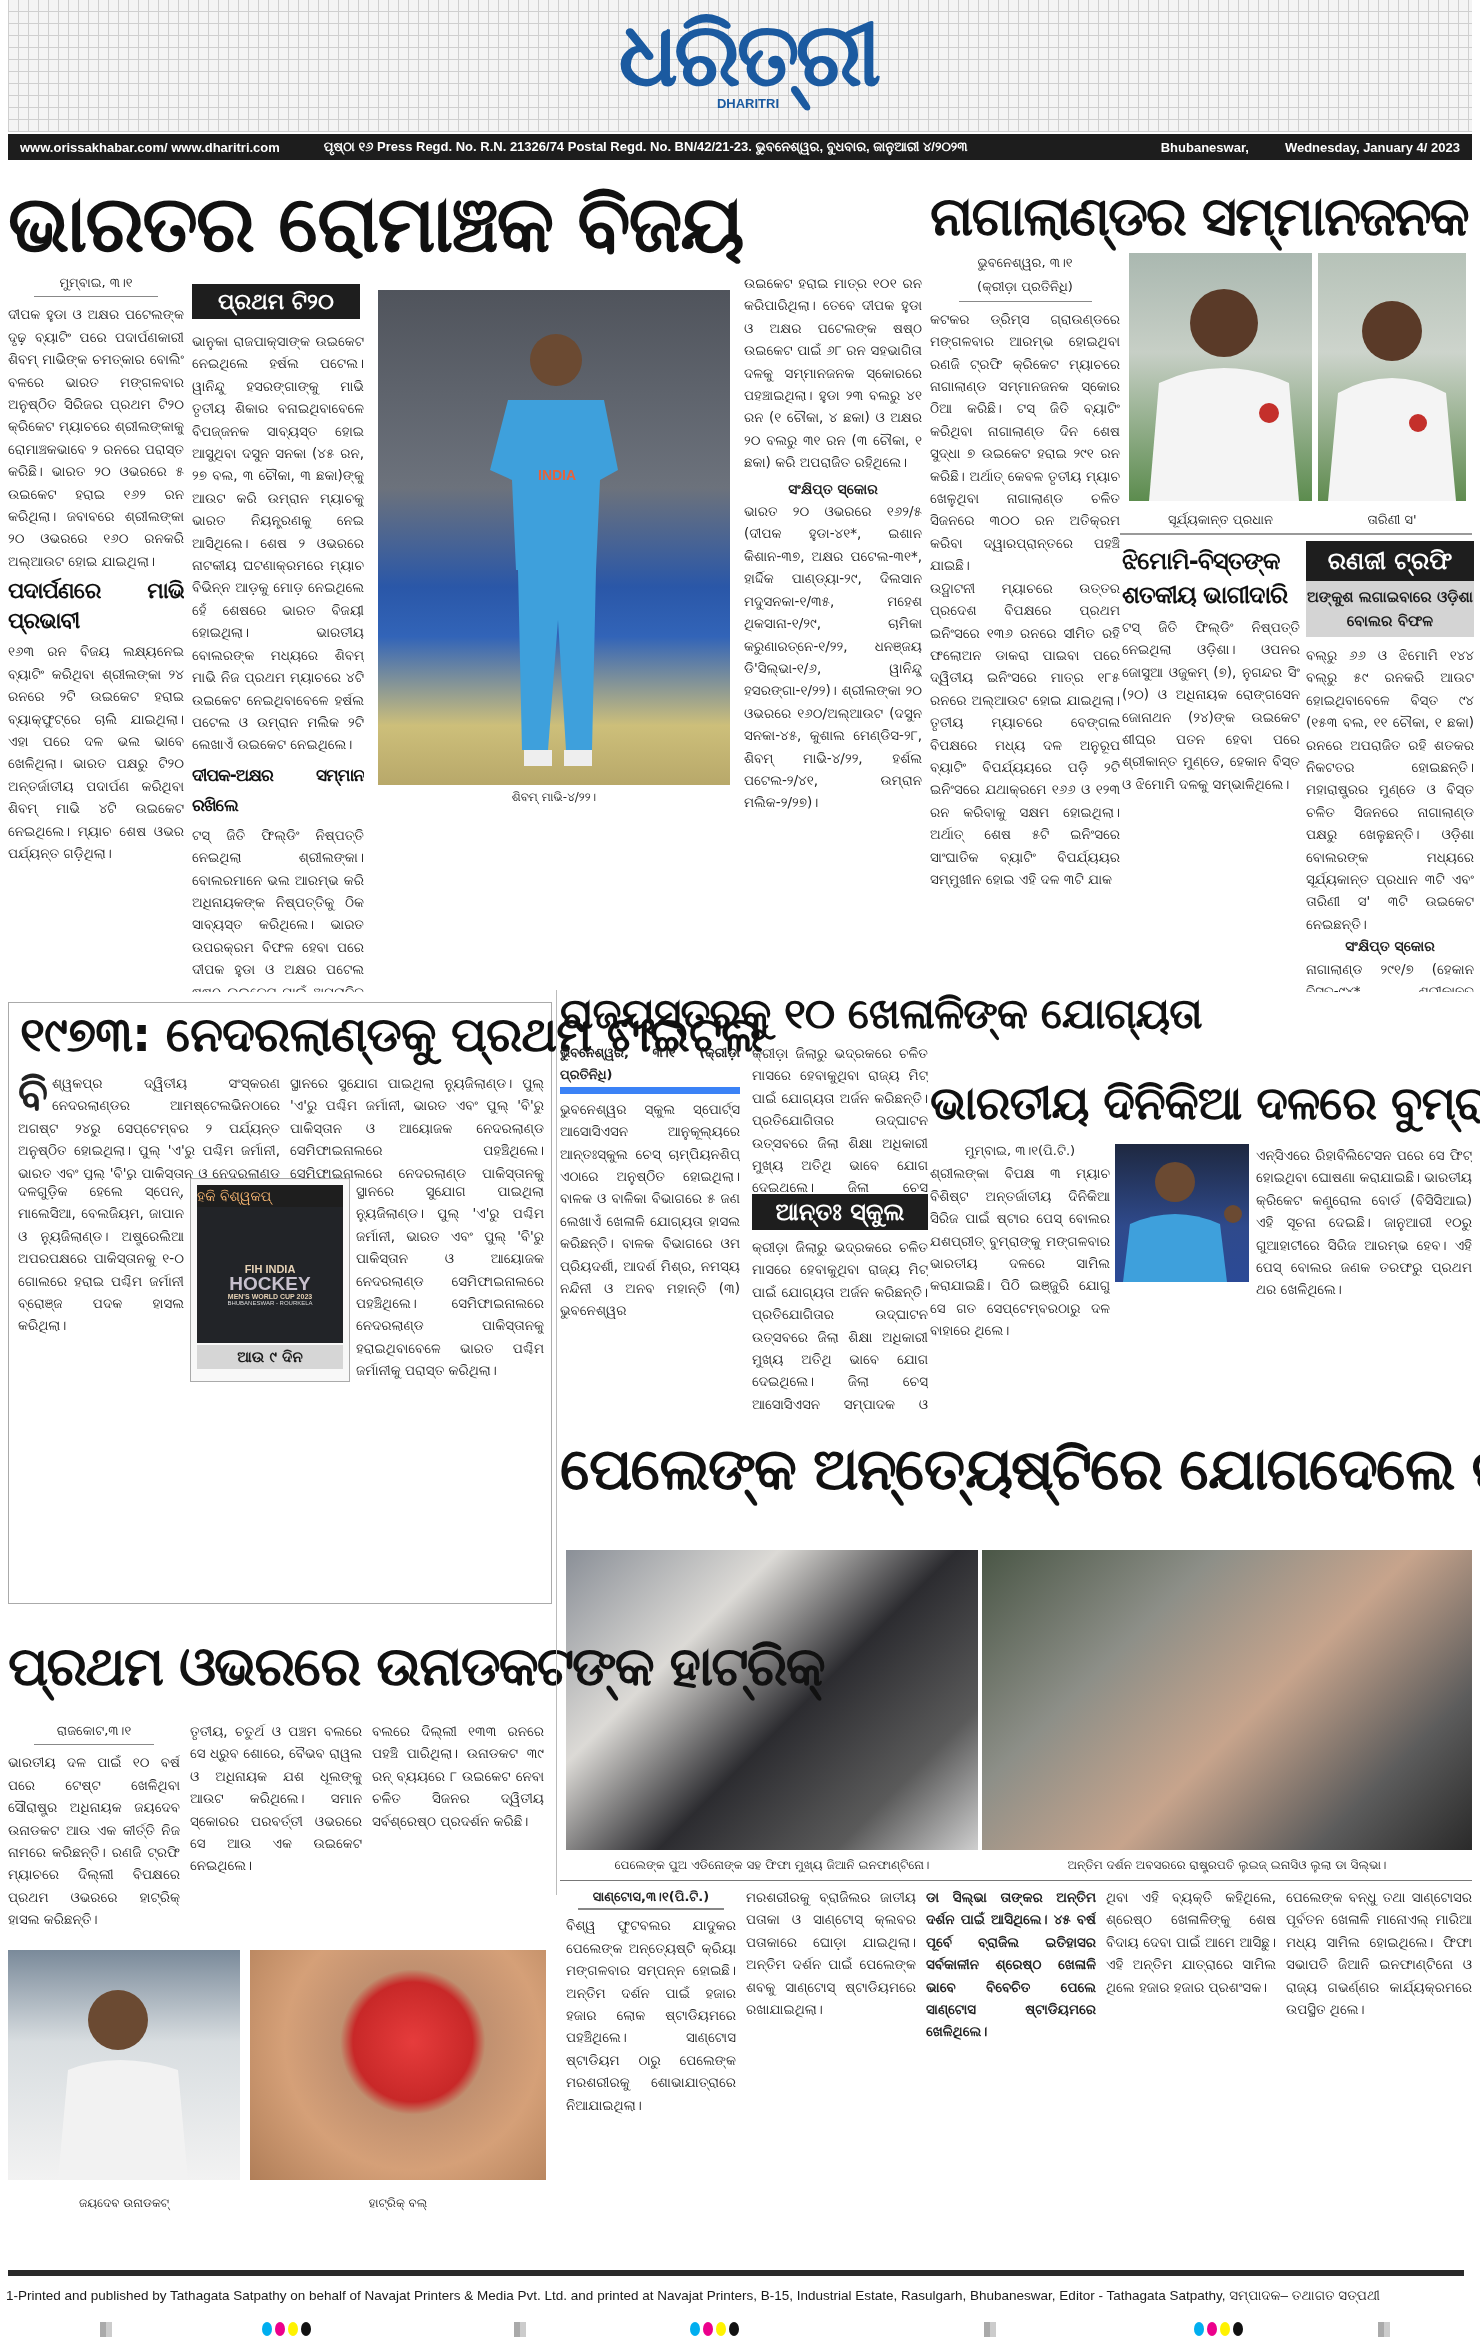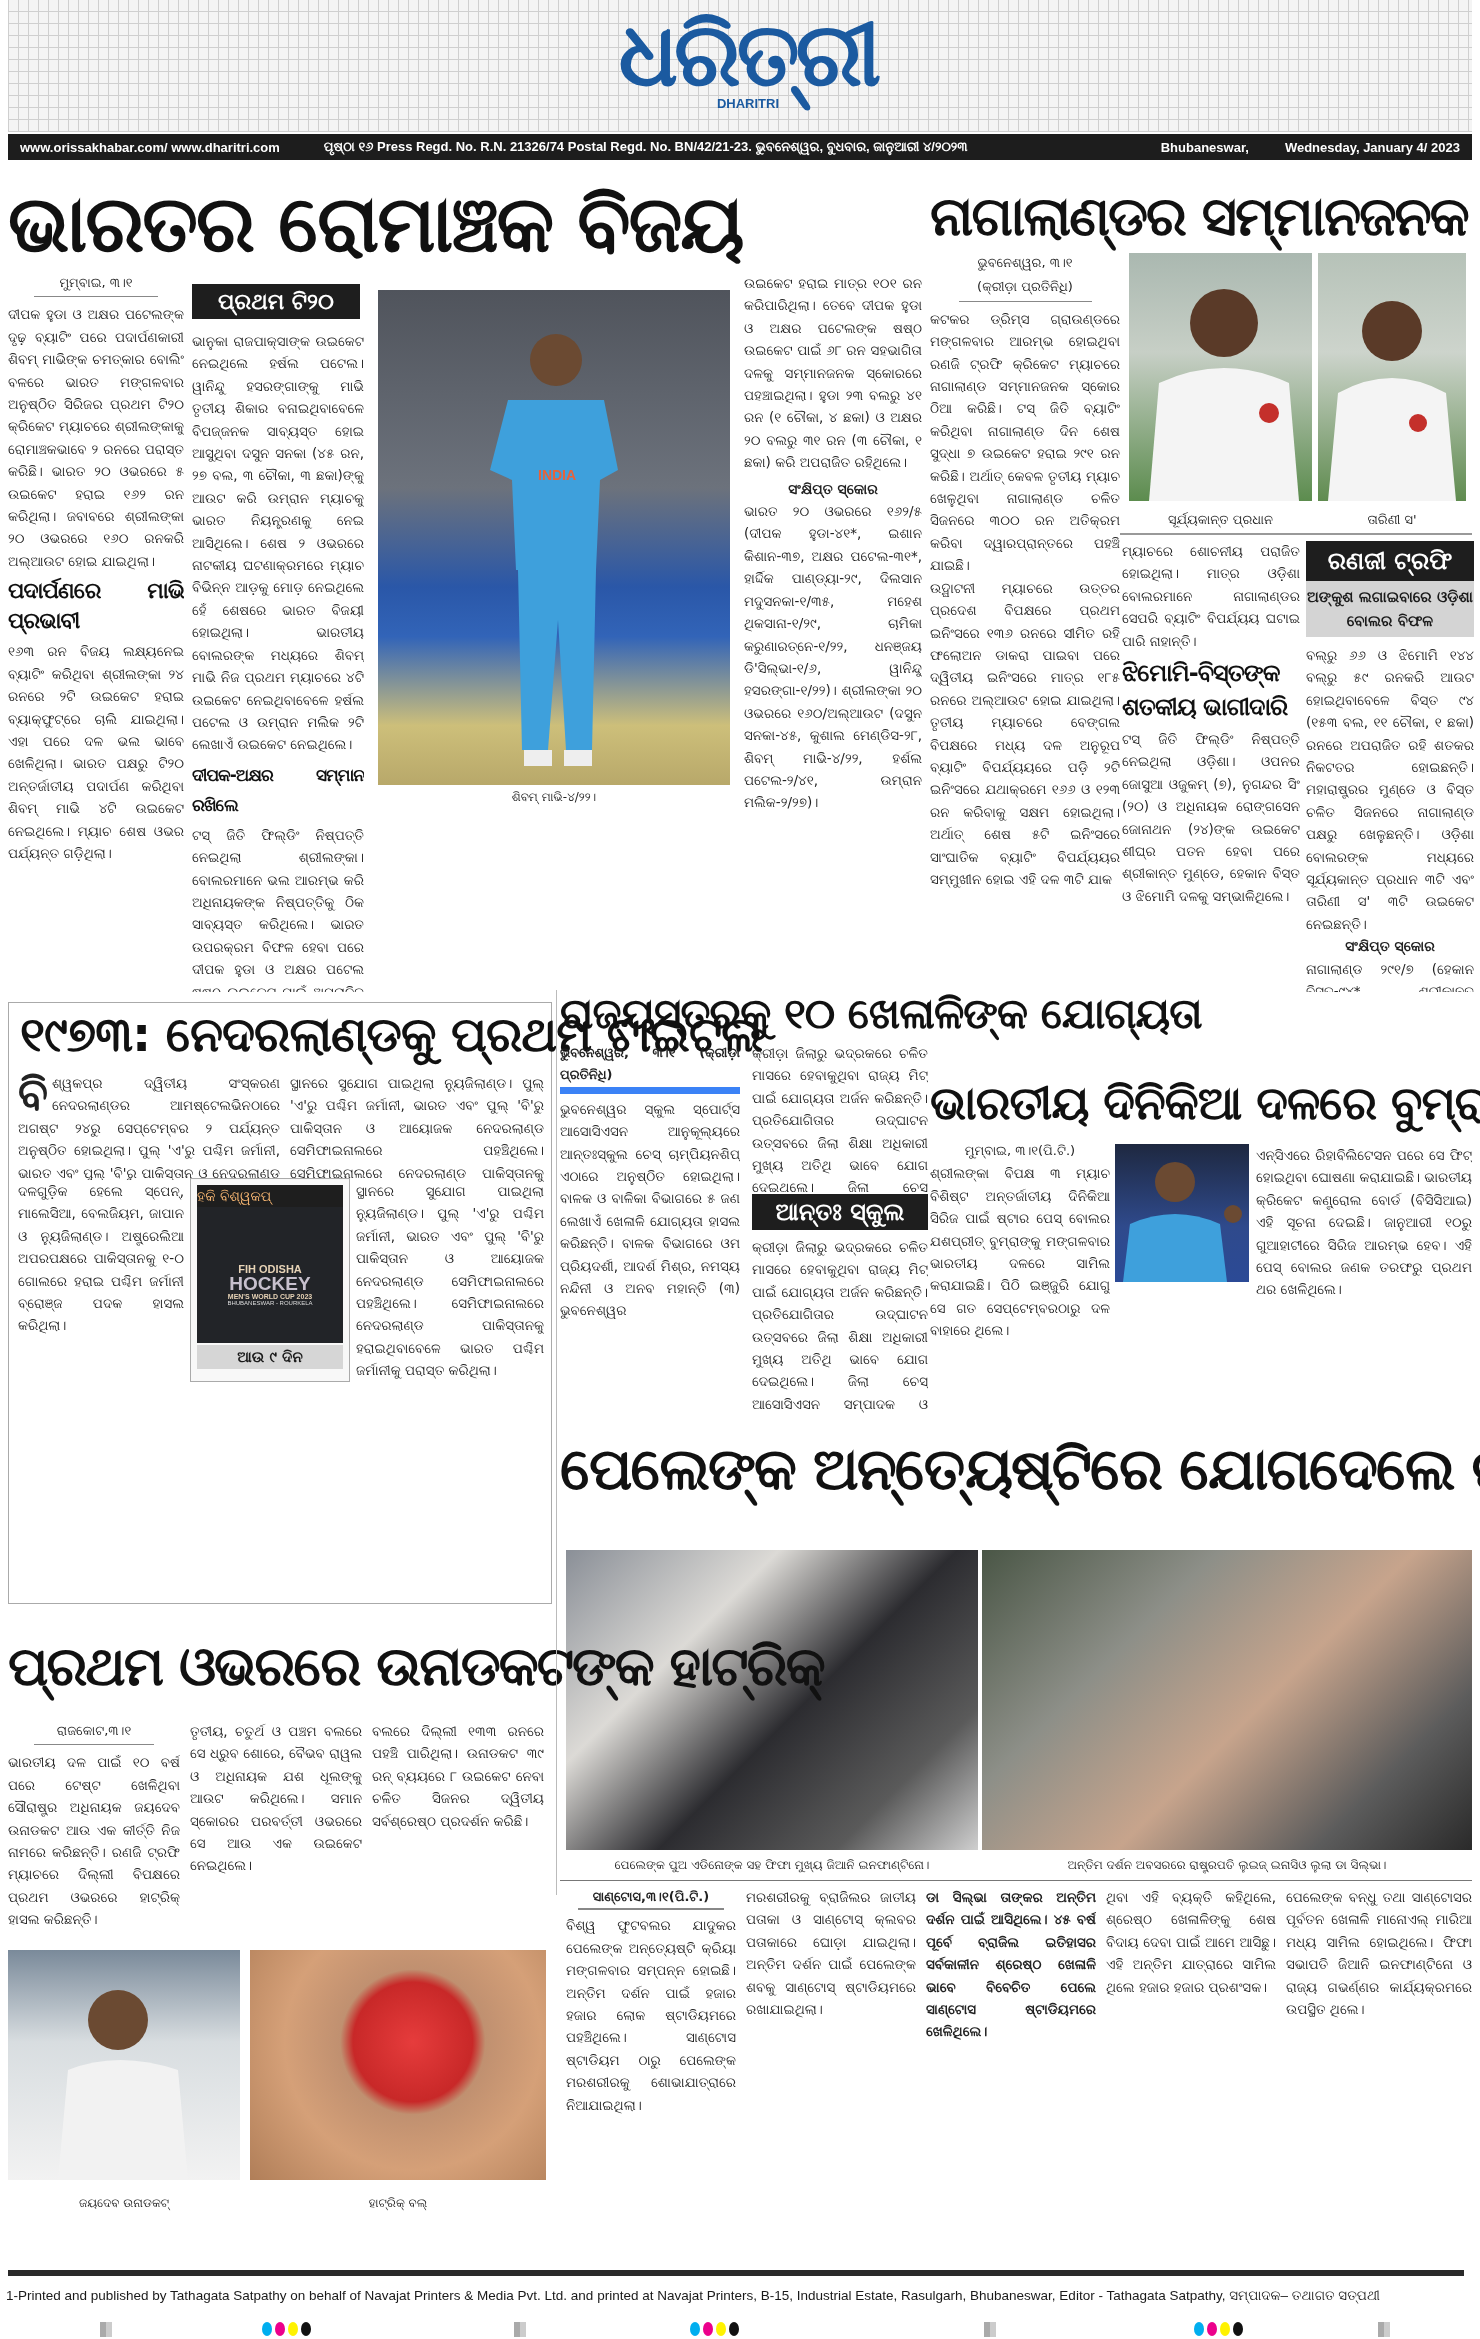--- a/index.html
+++ b/index.html
@@ -145,21 +145,20 @@
     <circle cx="74" cy="78" r="30" fill="#5a3a28"></circle>
     <path d="M20 140 Q74 110 128 140 L138 248 L10 248 Z" fill="#f4f4f4"></path>
     <circle cx="100" cy="170" r="9" fill="#c4302b"></circle>
   </svg>
 </div>
 <div class="caption" style="left:1129px; top:512px; width:183px; font-size:13px;">ସୂର୍ଯ୍ୟକାନ୍ତ ପ୍ରଧାନ</div>
 <div class="caption" style="left:1318px; top:512px; width:148px; font-size:13px;">ତାରିଣୀ ସ'</div>
 <div class="rule" style="left:1120px; top:533px; width:352px; height:2px; background:#999;"></div>
 
 <div class="col" style="left:1122px; top:540px; width:178px; height:452px;">
-  <p>ମ୍ୟାଚରେ ଶୋଚନୀୟ ପରାଜିତ ହୋଇଥିଲା। ମାତ୍ର ଓଡ଼ିଶା ବୋଲରମାନେ ନାଗାଲାଣ୍ଡର ସେପରି ବ୍ୟାଟିଂ ବିପର୍ଯ୍ୟୟ ଘଟାଇ ପାରି ନାହାନ୍ତି।</p>
   <div class="subhead" style="font-size:24px; line-height:34px">ଝିମୋମି-ବିସ୍ତଙ୍କ ଶତକୀୟ ଭାଗୀଦାରି</div>
   <p>ଟସ୍ ଜିତି ଫିଲ୍ଡିଂ ନିଷ୍ପତ୍ତି ନେଇଥିଲା ଓଡ଼ିଶା। ଓପନର ଜୋସୁଆ ଓଜୁକମ୍ (୭), ନୁଗନ୍ଦର ସିଂ (୨୦) ଓ ଅଧିନାୟକ ରୋଙ୍ଗସେନ ଜୋନାଥନ (୨୪)ଙ୍କ ଉଇକେଟ ଶୀଘ୍ର ପତନ ହେବା ପରେ ଶ୍ରୀକାନ୍ତ ମୁଣ୍ଡେ, ହେକାନ ବିସ୍ତ ଓ ଝିମୋମି ଦଳକୁ ସମ୍ଭାଳିଥିଲେ।</p>
 </div>
 
 <div class="tag-black tag-ranji">ରଣଜୀ ଟ୍ରଫି</div>
 <div class="ranji-sub">ଅଙ୍କୁଶ ଲଗାଇବାରେ ଓଡ଼ିଶା ବୋଲର ବିଫଳ</div>
 <div class="col" style="left:1306px; top:644px; width:168px; height:348px;">
   <p>ବଲ୍‌ରୁ ୬୬ ଓ ଝିମୋମି ୧୪୪ ବଲ୍‌ରୁ ୫୯ ରନକରି ଆଉଟ ହୋଇଥିବାବେଳେ ବିସ୍ତ ୯୪ (୧୫୩ ବଲ, ୧୧ ଚୌକା, ୧ ଛକା) ରନରେ ଅପରାଜିତ ରହି ଶତକର ନିକଟତର ହୋଇଛନ୍ତି। ମହାରାଷ୍ଟ୍ରର ମୁଣ୍ଡେ ଓ ବିସ୍ତ ଚଳିତ ସିଜନରେ ନାଗାଲାଣ୍ଡ ପକ୍ଷରୁ ଖେଳୁଛନ୍ତି। ଓଡ଼ିଶା ବୋଲରଙ୍କ ମଧ୍ୟରେ ସୂର୍ଯ୍ୟକାନ୍ତ ପ୍ରଧାନ ୩ଟି ଏବଂ ତାରିଣୀ ସ' ୩ଟି ଉଇକେଟ ନେଇଛନ୍ତି।</p>
   <div style="text-align:center; font-weight:bold; font-size:14px;">ସଂକ୍ଷିପ୍ତ ସ୍କୋର</div>
   <p>ନାଗାଲାଣ୍ଡ ୨୯୧/୭ (ହେକାନ ବିସ୍ତ-୯୪*, ଶ୍ରୀକାନ୍ତ ମୁଣ୍ଡେ-୬୬, ହୋକାଇତୋ ଝିମୋମି-୫୯, ସୂର୍ଯ୍ୟକାନ୍ତ ପ୍ରଧାନ-୩/୬୯, ତାରିଣୀ ସ'-୩/୪୪)।</p>
@@ -177,21 +176,21 @@
 <div class="col" style="left:290px; top:1072px; width:254px; height:110px;">
   <p>ସ୍ଥାନରେ ସୁଯୋଗ ପାଇଥିଲା ନ୍ୟୁଜିଲାଣ୍ଡ। ପୁଲ୍ 'ଏ'ରୁ ପଶ୍ଚିମ ଜର୍ମାନୀ, ଭାରତ ଏବଂ ପୁଲ୍ 'ବି'ରୁ ପାକିସ୍ତାନ ଓ ଆୟୋଜକ ନେଦରଲାଣ୍ଡ ସେମିଫାଇନାଲରେ ପହଞ୍ଚିଥିଲେ। ସେମିଫାଇନାଲରେ ନେଦରଲାଣ୍ଡ ପାକିସ୍ତାନକୁ ହରାଇଥିବାବେଳେ ଭାରତ ପଶ୍ଚିମ ଜର୍ମାନୀକୁ ପରାସ୍ତ କରିଥିଲା।</p>
 </div>
 <div class="col" style="left:356px; top:1180px; width:188px; height:410px;">
   <p>ସ୍ଥାନରେ ସୁଯୋଗ ପାଇଥିଲା ନ୍ୟୁଜିଲାଣ୍ଡ। ପୁଲ୍ 'ଏ'ରୁ ପଶ୍ଚିମ ଜର୍ମାନୀ, ଭାରତ ଏବଂ ପୁଲ୍ 'ବି'ରୁ ପାକିସ୍ତାନ ଓ ଆୟୋଜକ ନେଦରଲାଣ୍ଡ ସେମିଫାଇନାଲରେ ପହଞ୍ଚିଥିଲେ। ସେମିଫାଇନାଲରେ ନେଦରଲାଣ୍ଡ ପାକିସ୍ତାନକୁ ହରାଇଥିବାବେଳେ ଭାରତ ପଶ୍ଚିମ ଜର୍ମାନୀକୁ ପରାସ୍ତ କରିଥିଲା।</p>
 </div>
 
 <div class="hockey-box">
   <div class="hb-title">ହକି ବିଶ୍ୱକପ୍</div>
   <div class="hb-img">
-    <div class="l1">FIH ODISHA</div>
+    <div class="l1">FIH INDIA</div>
     <div class="l2">HOCKEY</div>
     <div class="l3">MEN'S WORLD CUP 2023</div>
     <div class="l4">BHUBANESWAR - ROURKELA</div>
   </div>
   <div class="hb-count">ଆଉ ୯ ଦିନ</div>
 </div>
 
 <div class="headline h-rajya">ରାଜ୍ୟସ୍ତରକୁ ୧୦ ଖେଳାଳିଙ୍କ ଯୋଗ୍ୟତା</div>
 <div class="col" style="left:560px; top:1042px; width:180px; height:378px;">
   <div style="font-weight:bold; font-size:13px; border-bottom:7px solid #3b82f6; margin-bottom:4px;">ଭୁବନେଶ୍ୱର, ୩।୧ (କ୍ରୀଡ଼ା ପ୍ରତିନିଧି)</div>

